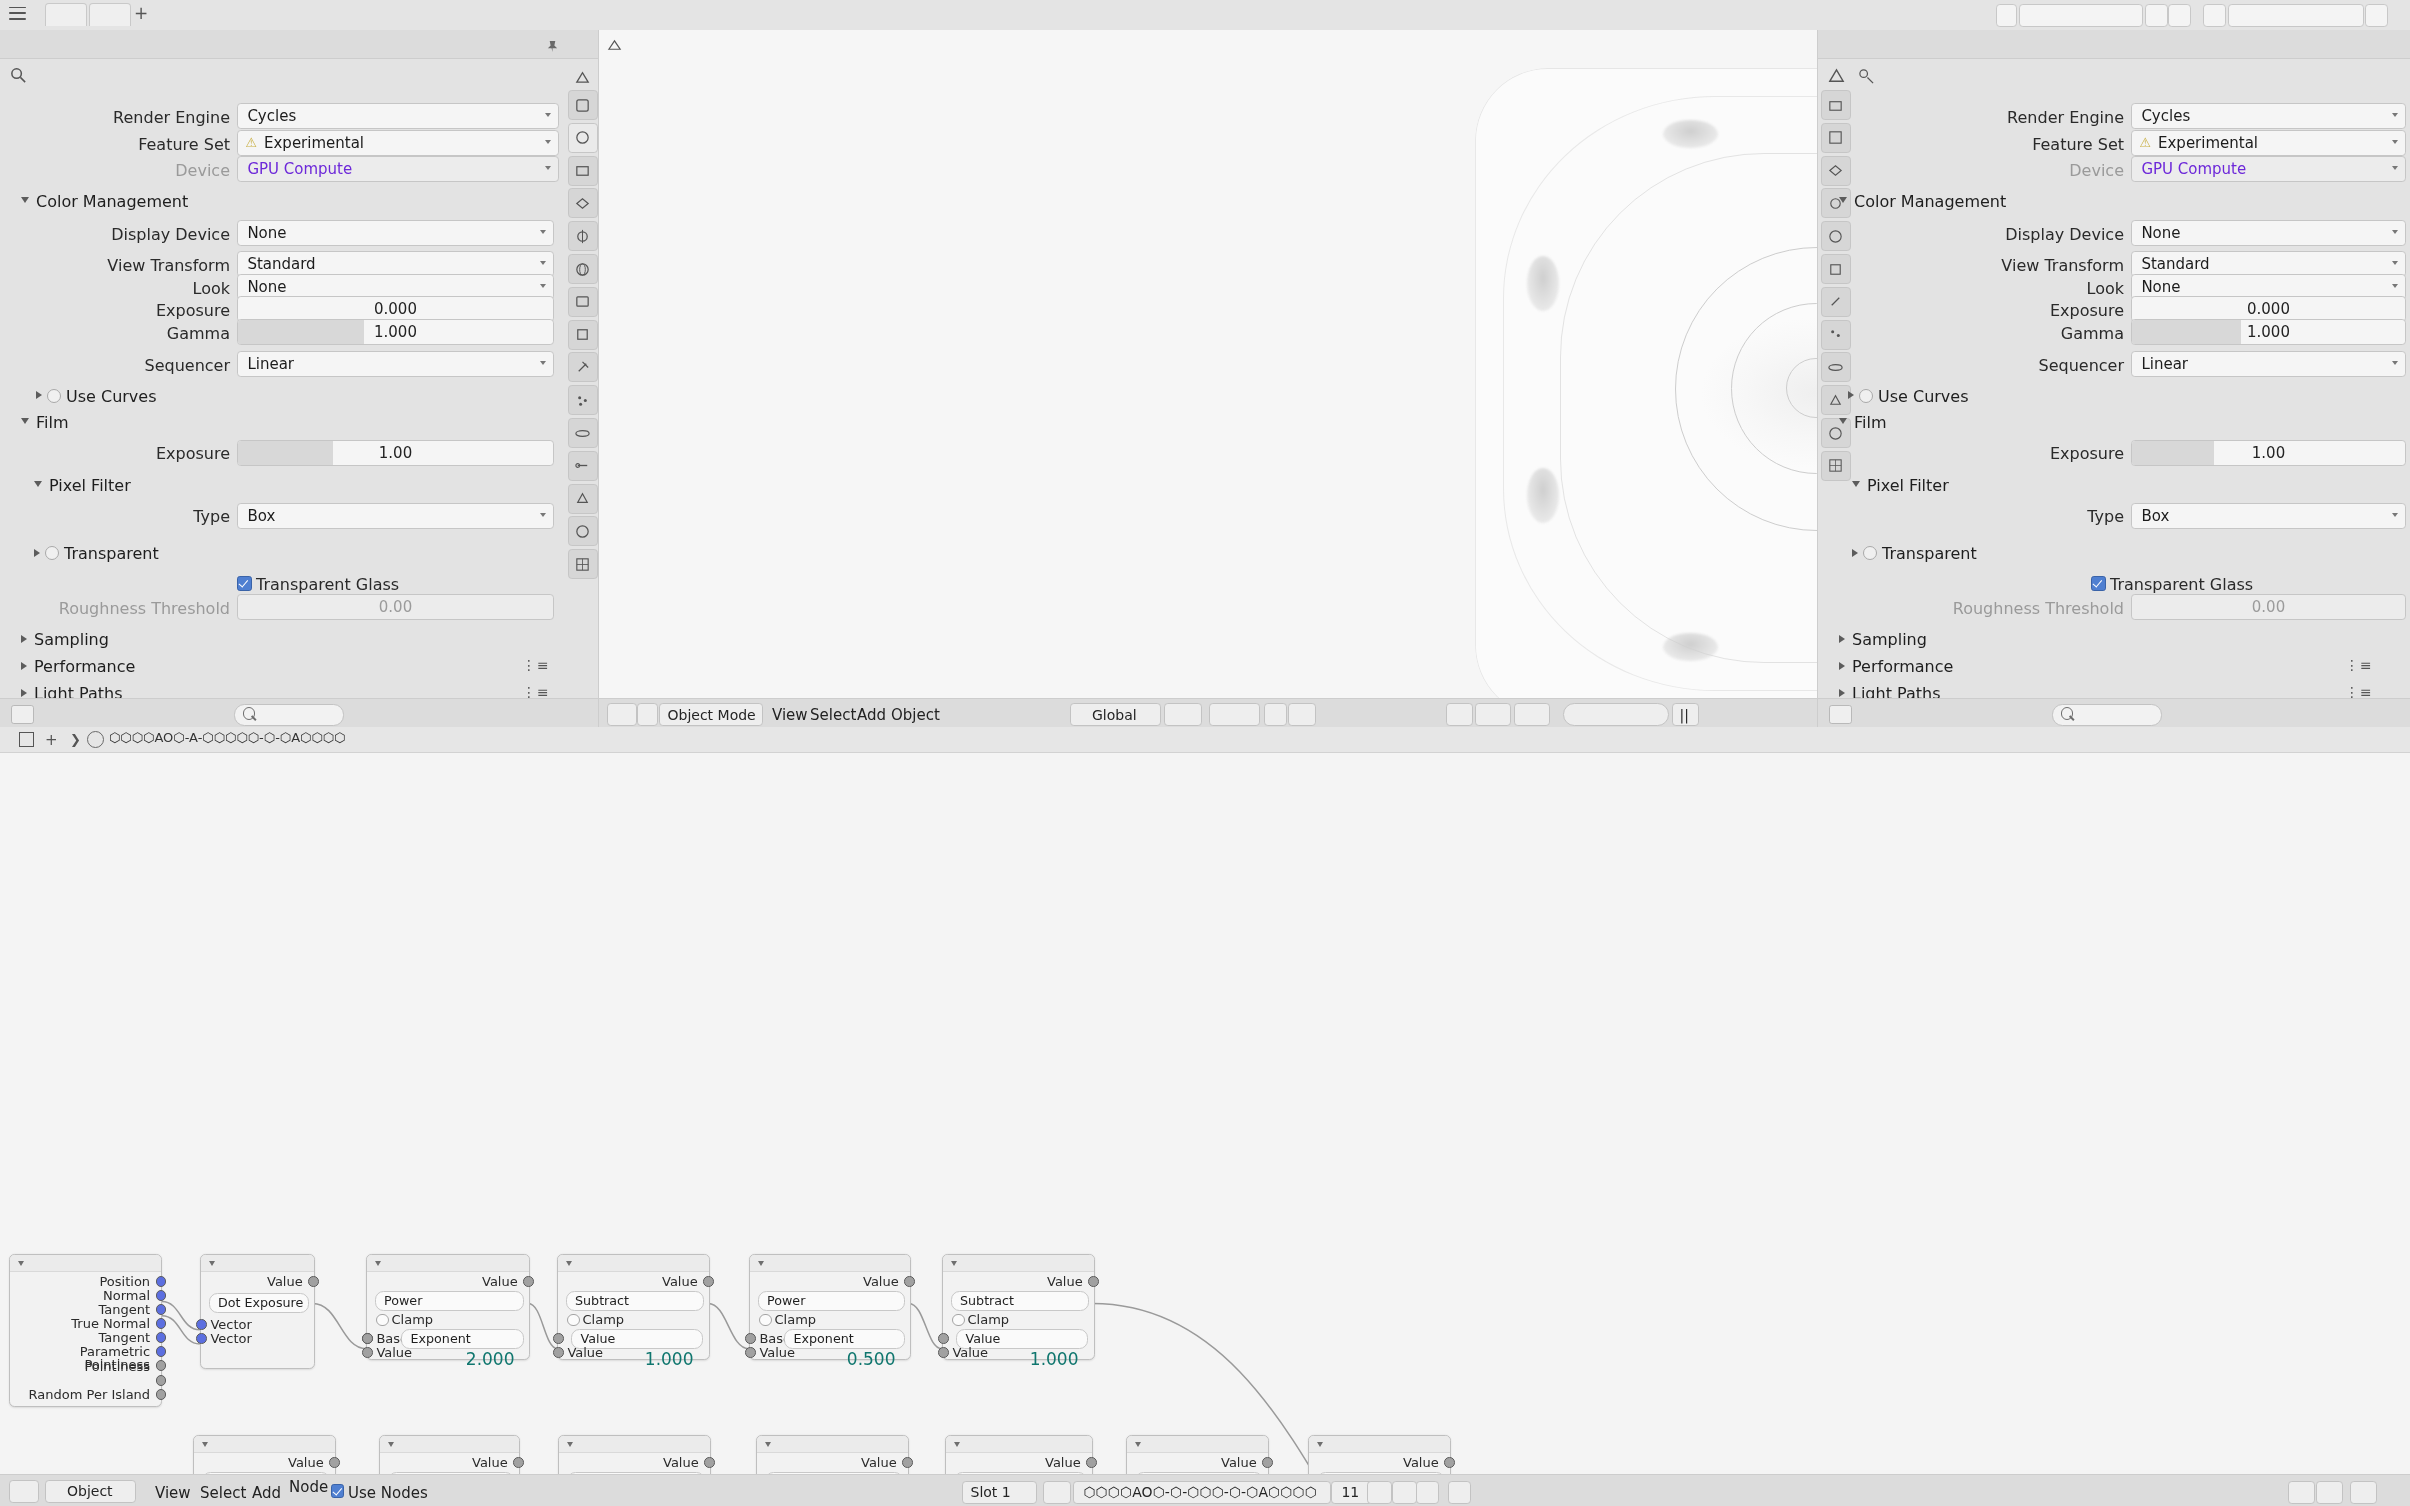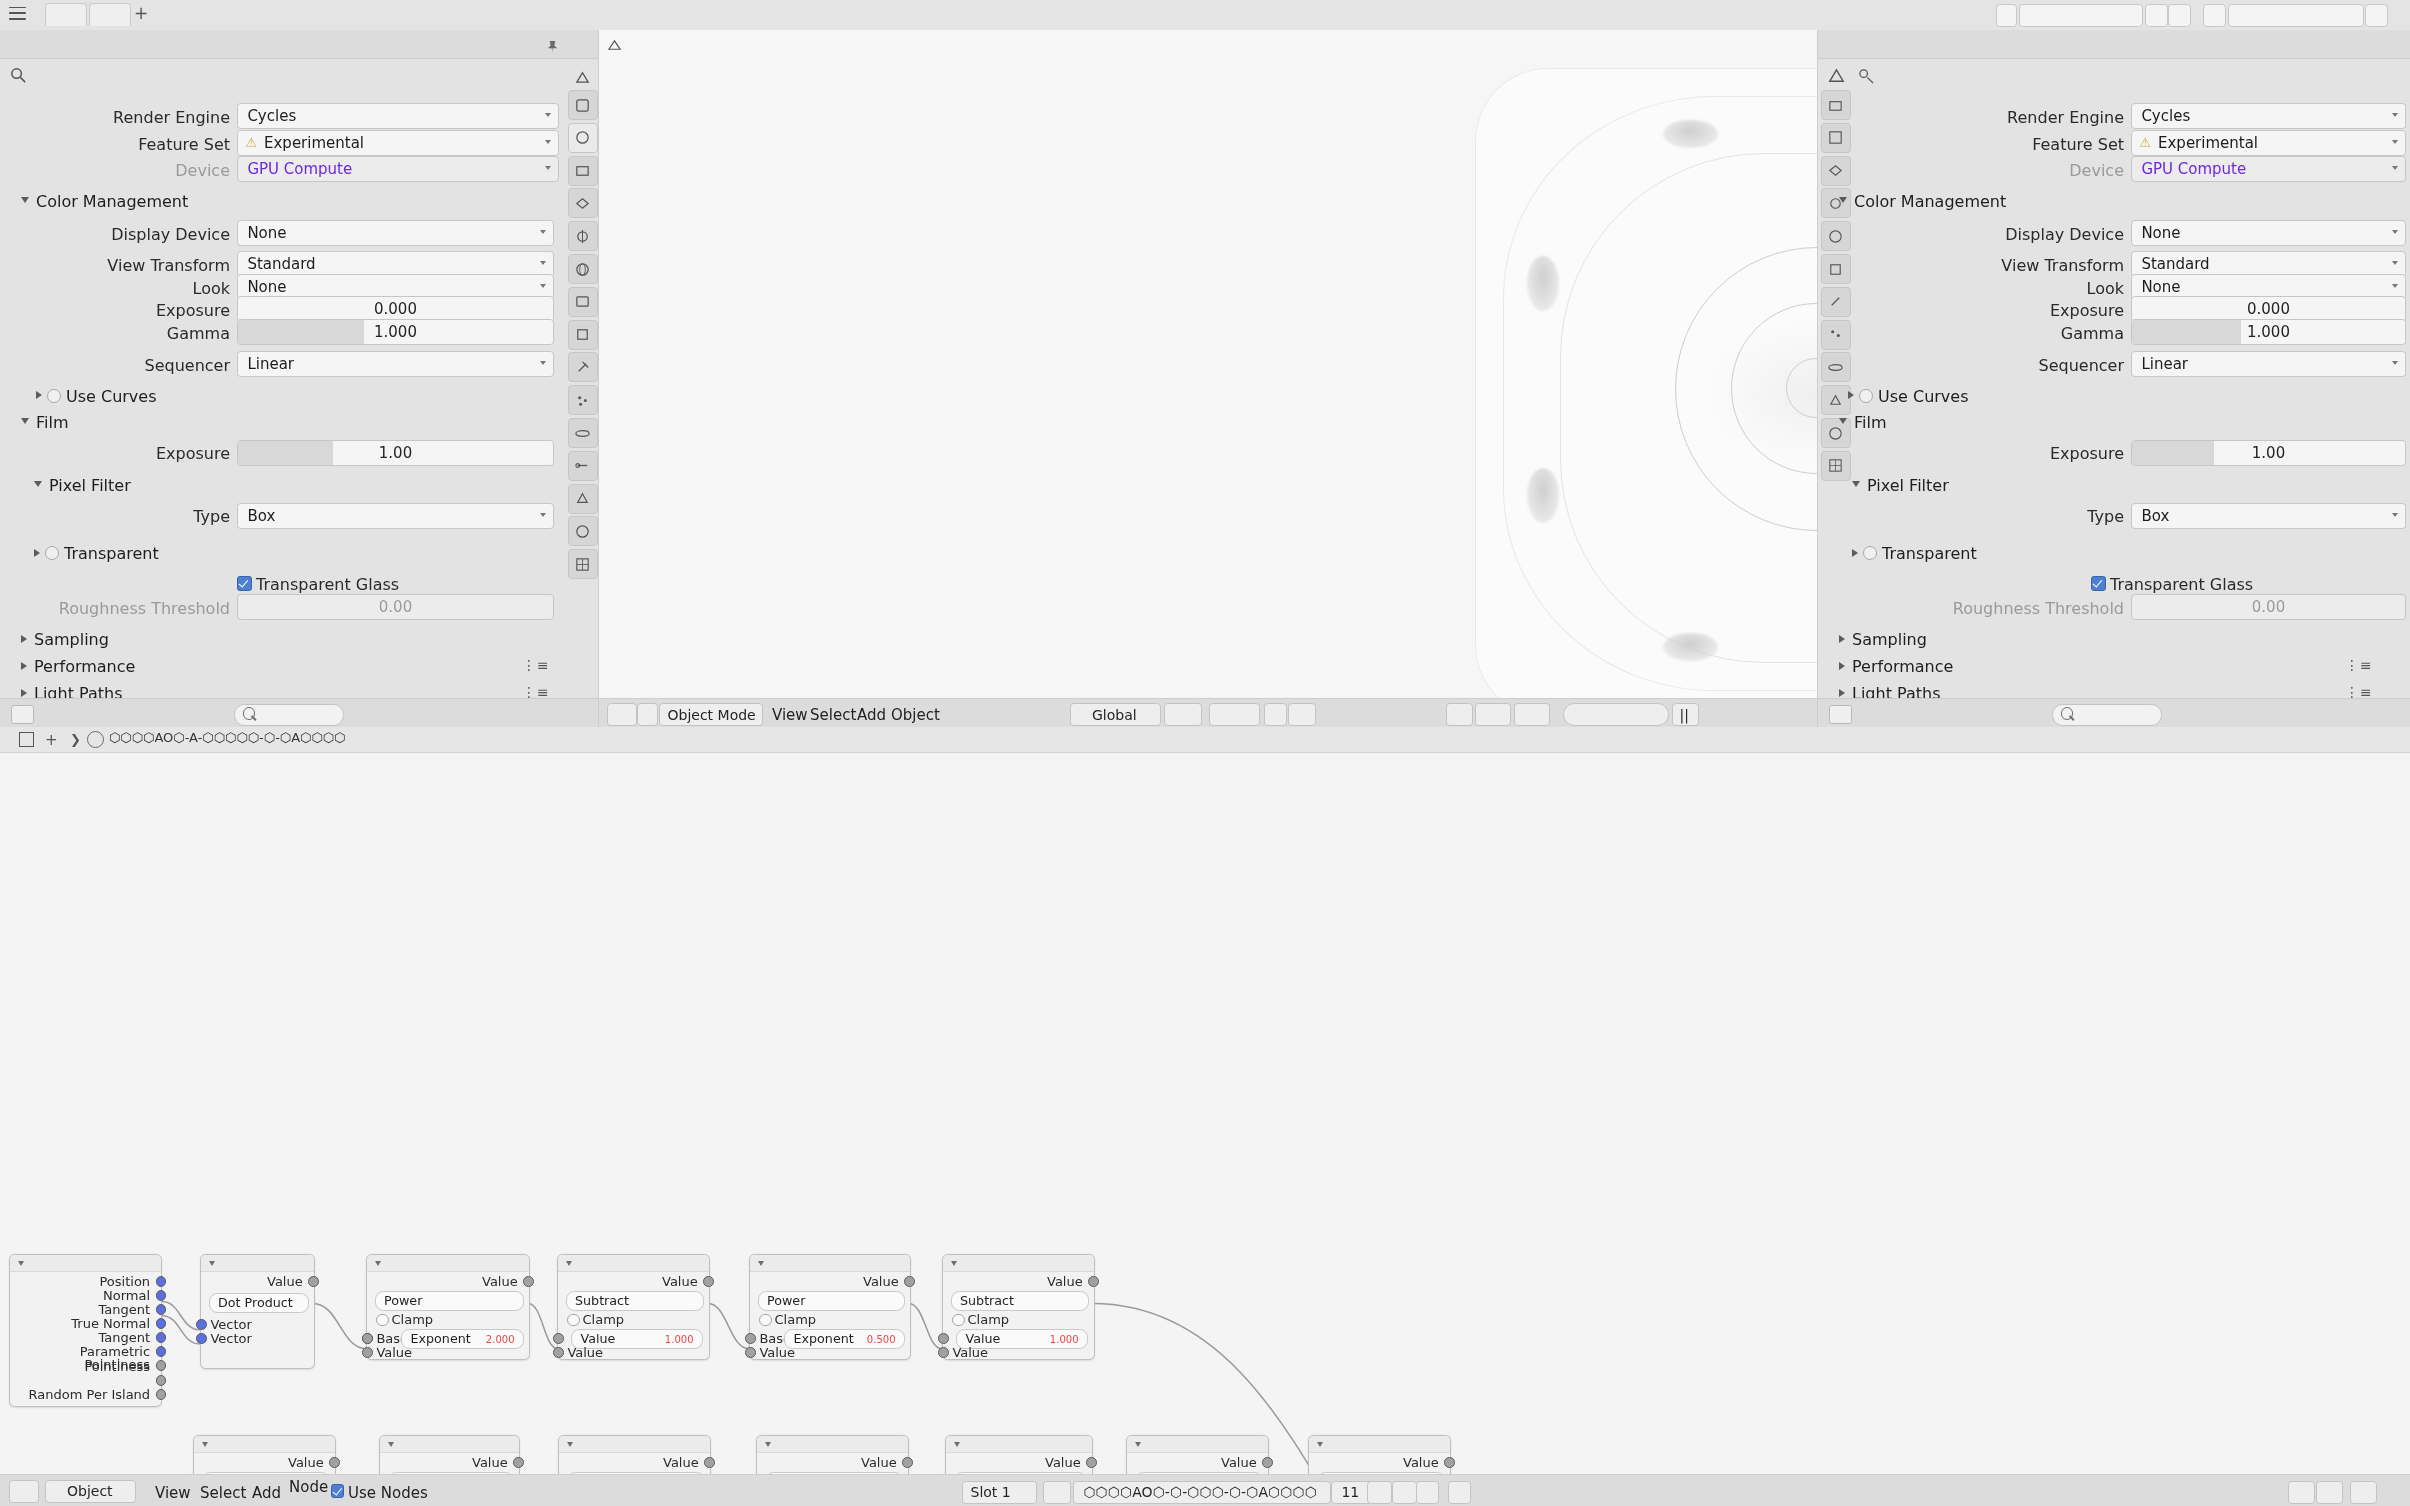--- a/index.html
+++ b/index.html
@@ -74,21 +74,21 @@
   .nefoot{position:absolute;left:0;bottom:0;width:100%;height:32px;background:#dcdcdc;border-top:0.9px solid #cdcdcd;}
 
   .node{position:absolute;background:#f2f2f2;border:0.9px solid #bfbfbf;border-radius:5.6px;box-shadow:0 0.9px 1.9px rgba(0,0,0,.10);}
   .node .nhdr{position:absolute;left:0;top:0;width:100%;height:16px;background:#ebebeb;border-bottom:0.9px solid #d9d9d9;border-radius:4.7px 4.7px 0 0;}
   .node .nhdr .ht{position:absolute;left:7.5px;top:0.9px;font-size:11.3px;color:#3a3a3a;border-left:3.8px solid transparent;border-right:3.8px solid transparent;border-top:5.6px solid #6e6e6e;width:0;height:0;margin-top:5.6px;}
   .nlabel{position:absolute;font-size:13px;color:#2b2b2b;}
   .nlabel.r{right:11.3px;text-align:right;}
   .nlabel.l{left:11.3px;}
   .nfield{position:absolute;height:18px;background:#fafafa;border:0.9px solid #c8c8c8;border-radius:8.5px;}
   .nfield .t{position:absolute;left:8.5px;top:0.9px;font-size:12.7px;color:#1f1f1f;}
-  .nfield .v{position:absolute;right:8.5px;top:4px;font-size:10px;color:#ef4444;}
+  .nfield .v{position:absolute;right:8.5px;top:19px;font-size:17px;color:#0f766e;}
   .sock{position:absolute;width:8.5px;height:8.5px;border-radius:50%;border:0.9px solid #5d5d5d;}
   .s-gray{background:#a1a1a1;}
   .s-blue{background:#5c6fe0;}
   .nradio{position:absolute;width:10.4px;height:10.4px;border:0.9px solid #a4a4a4;border-radius:50%;background:#fbfbfb;}
   svg.wires{position:absolute;left:0;top:0;width:2411px;height:780px;pointer-events:none;}
 </style>
 </head>
 <body>
 
 <div class="app">
@@ -645,21 +645,21 @@
         <div class="sock s-gray" style="right:-4.7px;top:134px;"></div>
     </div>
 
     <div class="node" style="left:200px;top:527px;width:113px;height:113px;">
       <div class="nhdr">
           <div class="ht"></div>
         </div>
       <div class="nlabel r" style="top:19px;">Value</div>
         <div class="sock s-gray" style="right:-4.7px;top:21px;"></div>
       <div class="nfield" style="left:7.5px;top:38px;width:98px;">
-          <div class="t">Dot Product</div>
+          <div class="t">Dot Exposure</div>
         </div>
       <div class="nlabel l" style="left:9.4px;top:62px;">Vector</div>
         <div class="sock s-blue" style="left:-4.7px;top:64px;"></div>
       <div class="nlabel l" style="left:9.4px;top:76px;">Vector</div>
         <div class="sock s-blue" style="left:-4.7px;top:78px;"></div>
     </div>
 
     <div class="node" style="left:366px;top:527px;width:162px;height:104px;">
       <div class="nhdr">
           <div class="ht"></div>

